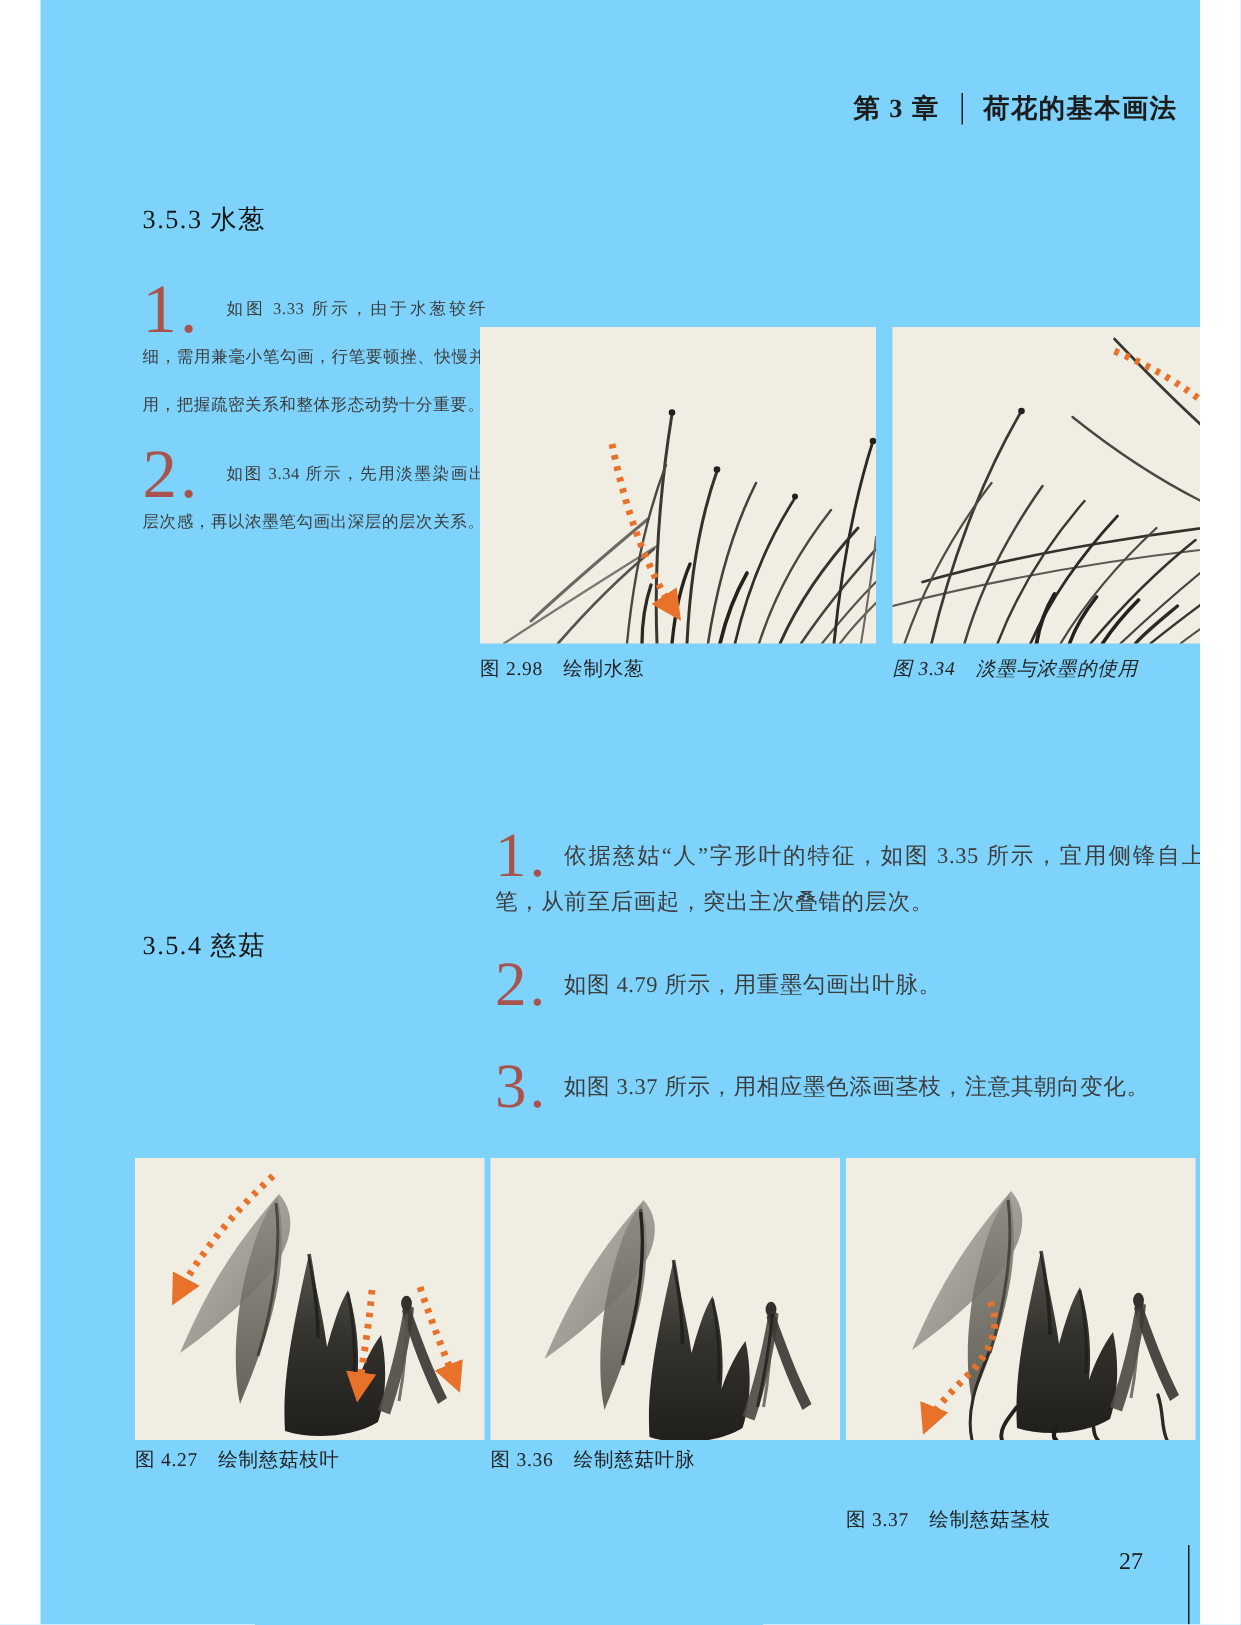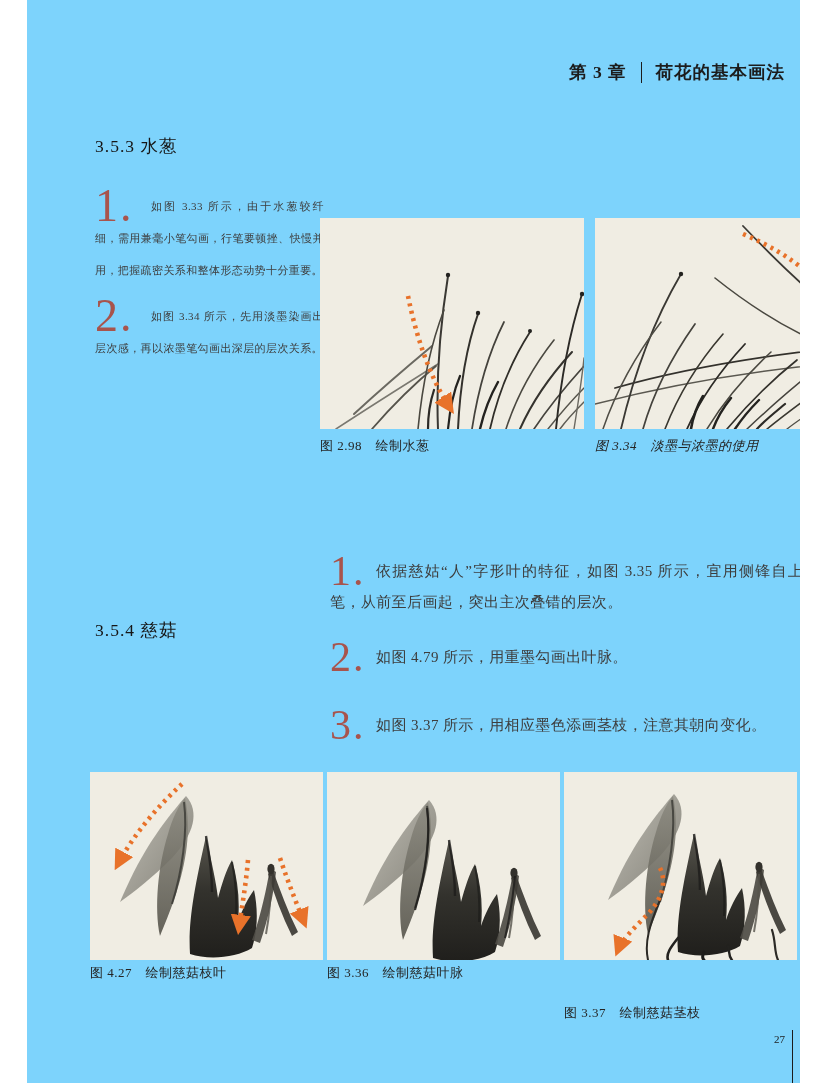--- a/index.html
+++ b/index.html
@@ -40,21 +40,21 @@
   .fig336 { left:300px; top:772px; }
   .fig337 { left:537px; top:772px; }
   .cap { position:absolute; font-size:13px; color:#242424; letter-spacing:0.5px; white-space:pre; }
   .cap333 { left:293px; top:437px; }
   .cap334 { left:568px; top:437px;font-style:italic; }
   .cap335 { left:63px;  top:964px; }
   .cap336 { left:300px; top:964px; }
   .cap337 { left:537px; top:1004px; }
 
   
-  .pagenum { position:absolute; left:747px; top:1033px; font-size:11px; color:#1c1c1c; }
+  .pagenum { position:absolute; left:719px; top:1033px; font-size:16px; color:#1c1c1c; }
   .footline { position:absolute; left:765px; top:1030px; width:1px; height:53px; background:#1c1c1c; }
 
   svg .grass { fill:none; stroke-linecap:round; }
   svg .dotarrow { fill:none; stroke:#e8722a; stroke-width:4.6; stroke-dasharray:3 4.6; stroke-linecap:butt; }
 </style>
 </head>
 <body>
 
 <div class="page">
 

